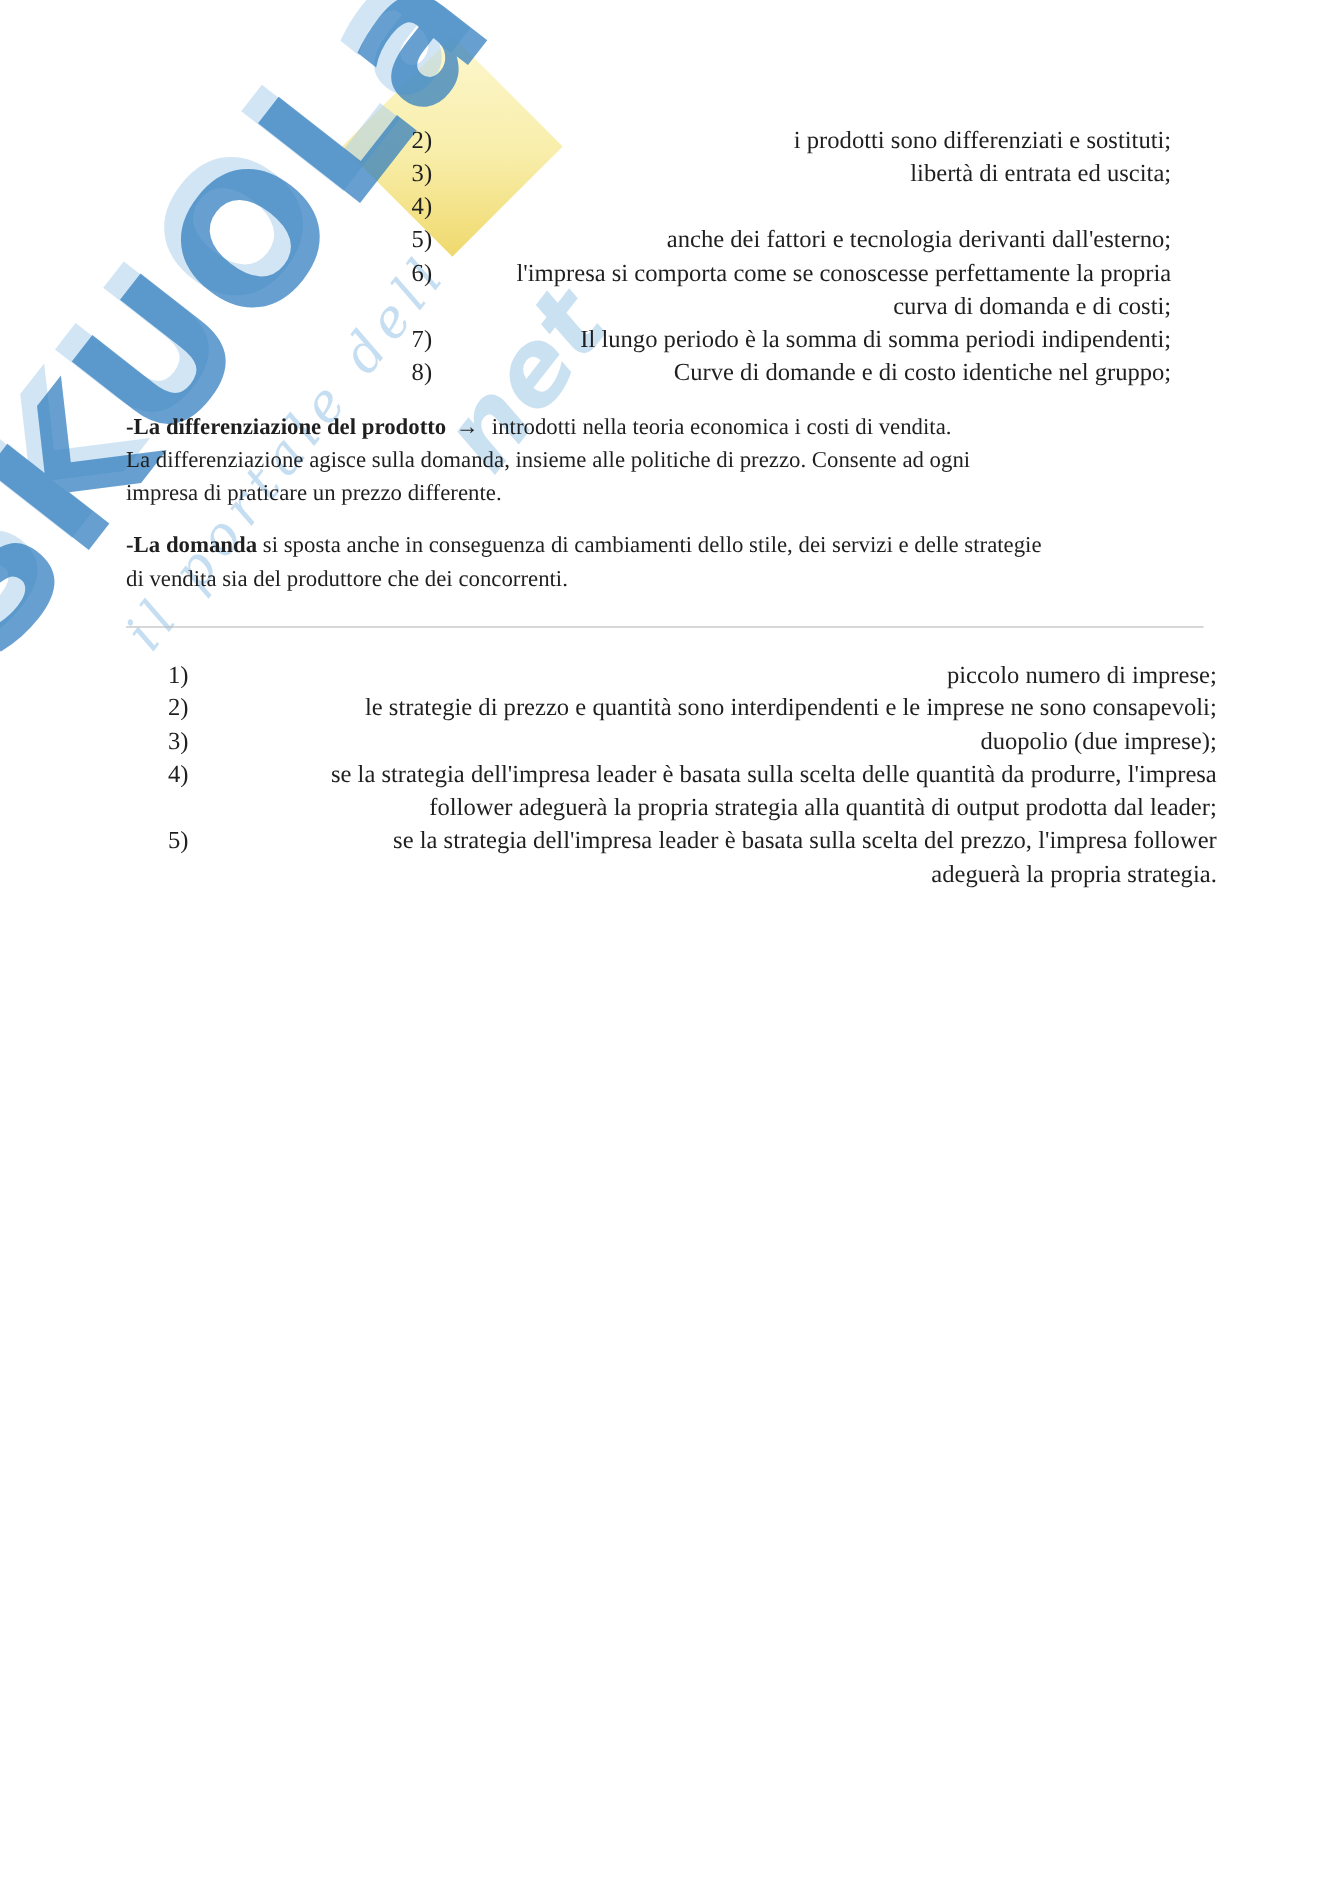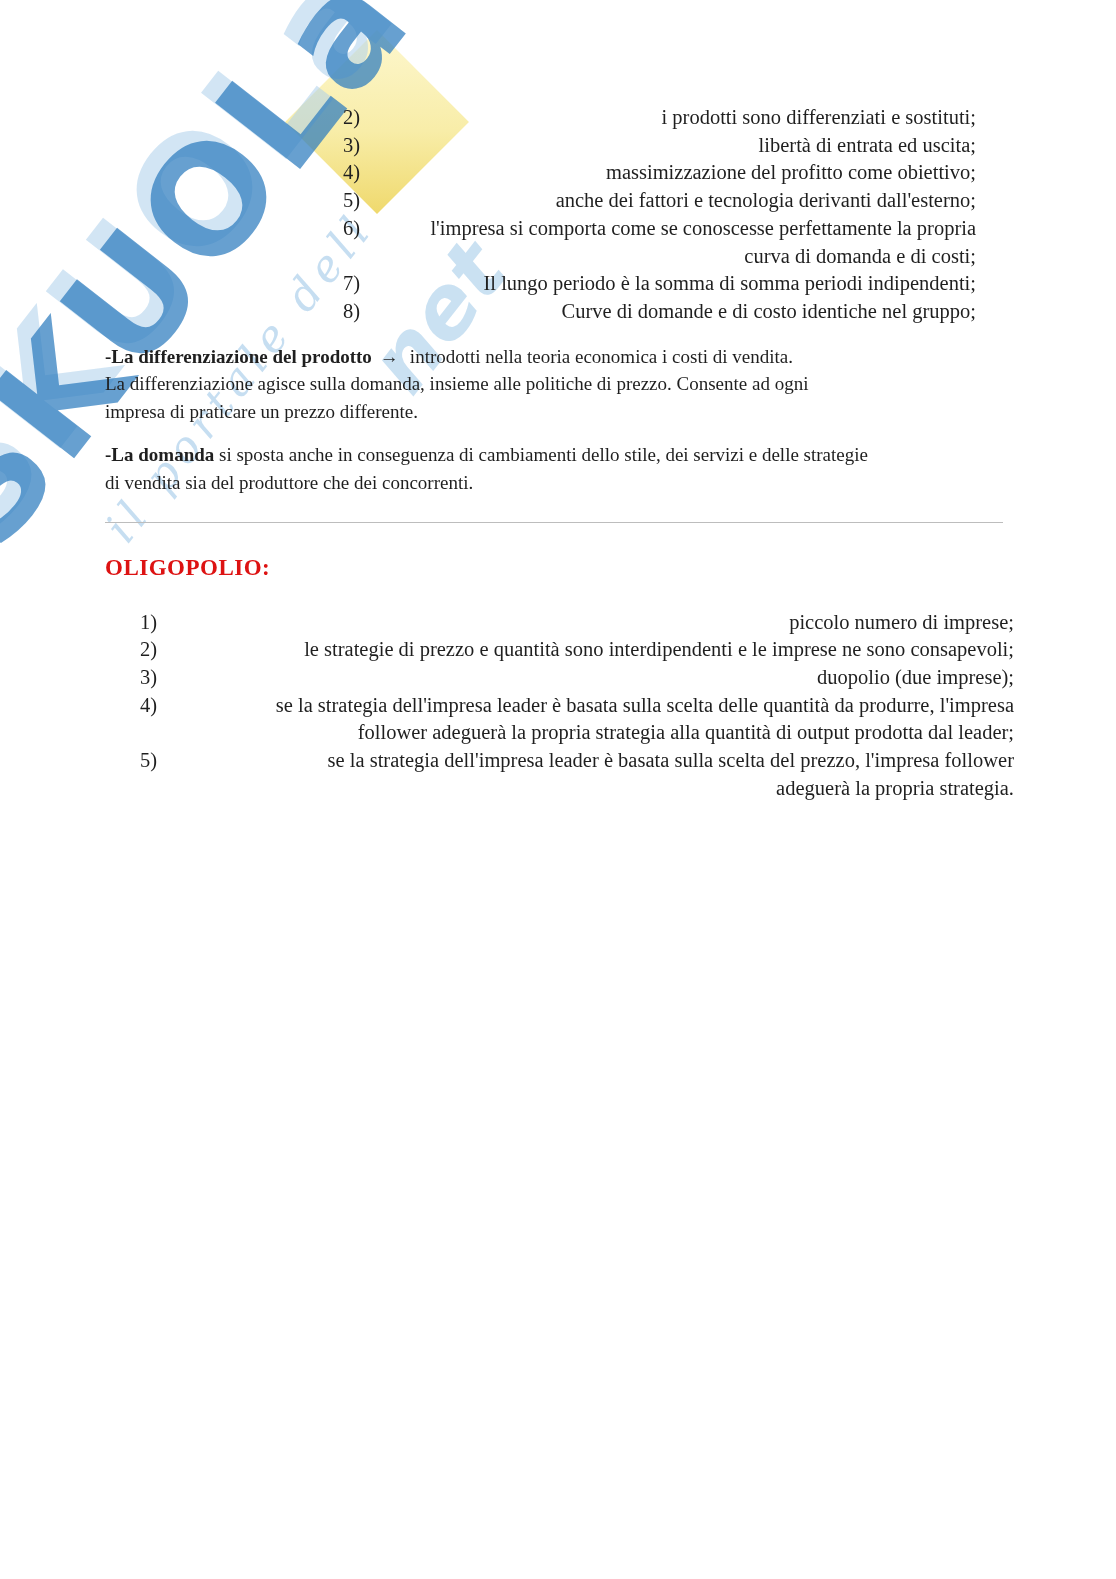--- a/index.html
+++ b/index.html
@@ -115,21 +115,20 @@
       <div class="row">
         <span class="num">2)</span>
         <span class="txt">i prodotti sono differenziati e sostituti;</span>
       </div>
       <div class="row">
         <span class="num">3)</span>
         <span class="txt">libertà di entrata ed uscita;</span>
       </div>
       <div class="row">
         <span class="num">4)</span>
-        <span class="txt">massimizzazione del profitto come obiettivo;</span>
       </div>
       <div class="row">
         <span class="num">5)</span>
         <span class="txt">anche dei fattori e tecnologia derivanti dall'esterno;</span>
       </div>
       <div class="row">
         <span class="num">6)</span>
         <span class="txt">l'impresa si comporta come se conoscesse perfettamente la propria
 curva di domanda e di costi;</span>
       </div>
@@ -150,21 +149,20 @@
     </div>
 
     <div class="para">
       <span class="para-lead">-La domanda</span>
       <span class="para-body-inline">si sposta anche in conseguenza di cambiamenti dello stile, dei servizi e delle strategie
 di vendita sia del produttore che dei concorrenti.</span>
     </div>
 
     <hr class="divider">
 
-    <div class="section-heading" style="color:#dd1212;">OLIGOPOLIO:</div>
 
     <div class="list oligopolio-list">
       <div class="row">
         <span class="num">1)</span>
         <span class="txt">piccolo numero di imprese;</span>
       </div>
       <div class="row">
         <span class="num">2)</span>
         <span class="txt">le strategie di prezzo e quantità sono interdipendenti e le imprese ne sono consapevoli;</span>
       </div>

